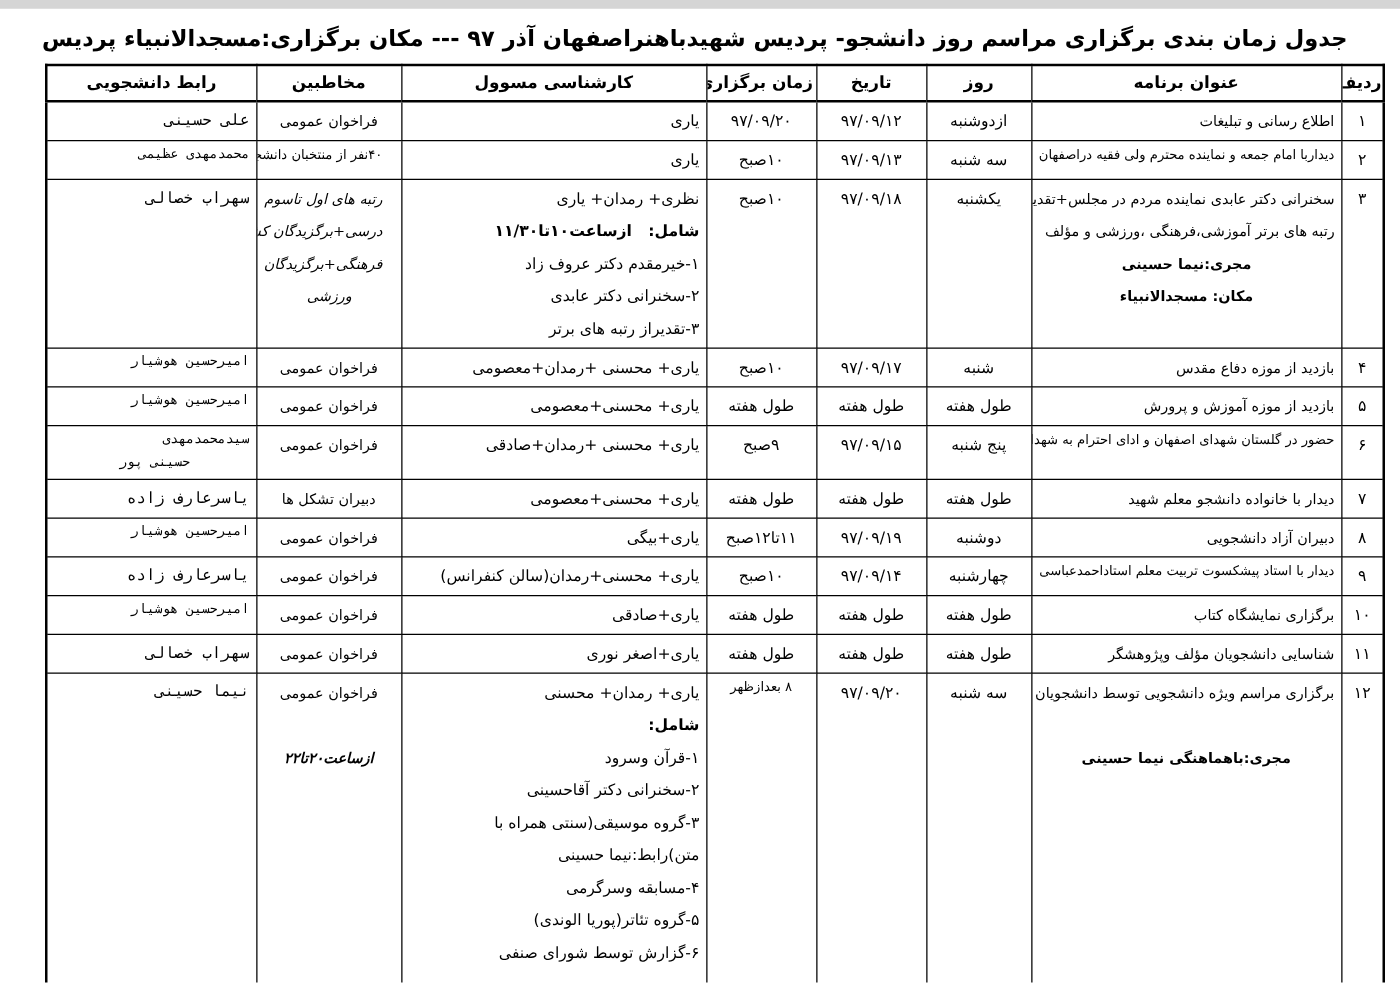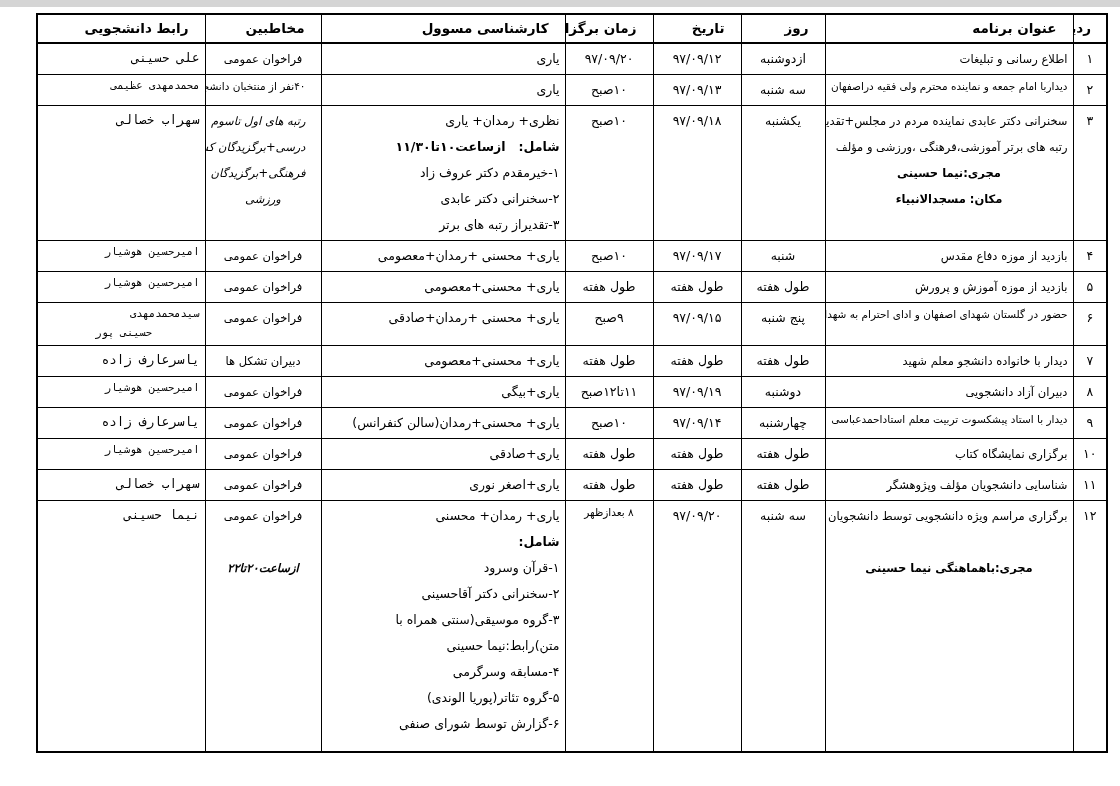--- a/index.html
+++ b/index.html
@@ -17,22 +17,22 @@
   }
   table.sched {
     border-collapse:collapse; table-layout:fixed;
     width:1070px; border:2px solid #000;
   }
   th, td {
     border:1.5px solid #000;
     vertical-align:top; padding:2px 5px; overflow:hidden;
   }
   th {
-    font-weight:bold; font-size:13.5px; text-align:right;
-    height:27px; line-height:23px; padding:2px 16px;
+    font-weight:bold; font-size:13.5px; text-align:center;
+    height:27px; line-height:23px; padding:2px 2px;
     border-bottom:2.3px solid #000; white-space:nowrap;
   }
   td { font-size:12.5px; }
   .ln { line-height:26px; white-space:nowrap; }
   .b   { font-weight:bold; }
   .sm  { font-size:10.5px; line-height:19px; }
   .ctr { text-align:center; }
   .rgt { text-align:center;font-style:italic; }
   
   td.k-num, td.k-day, td.k-date, td.k-time, td.k-audience { text-align:center; }
@@ -40,20 +40,21 @@
   td.k-title    { font-size:11.5px; }
   td.k-audience { font-size:11.5px; padding:2px 15px; }
   td.k-liaison  { padding-left:10px;font-family:Liberation Mono, monospace; }
 </style>
 </head>
 <body>
 
 <div class="screen">
   <div class="topbar"></div>
   <div class="page">
+    <div class="doc-title">جدول زمان بندی برگزاری مراسم روز دانشجو- پردیس شهیدباهنراصفهان آذر ۹۷   --- مکان برگزاری:مسجدالانبیاء پردیس</div>
     <table class="sched">
       <colgroup>
         <col style="width:34px">
           <col style="width:248px">
           <col style="width:84px">
           <col style="width:88px">
         <col style="width:88px">
           <col style="width:244px">
           <col style="width:116px">
           <col style="width:168px">

